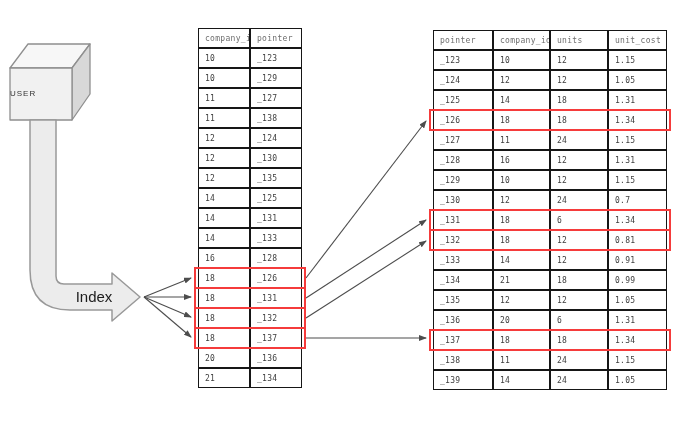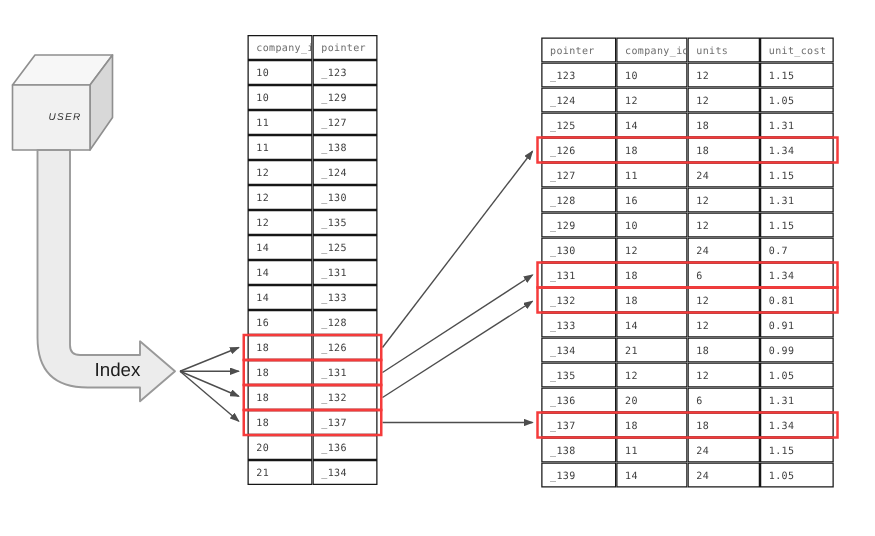--- a/index.html
+++ b/index.html
@@ -18,22 +18,22 @@
     display:flex;align-items:center;padding-left:6px;
     font-family:"DejaVu Sans Mono", monospace;font-size:8px;color:#3d3d3d;
     background:#ffffff;letter-spacing:0.3px;white-space:nowrap;overflow:hidden;
   }
   .thead .tcell{color:#6e6e6e;}
   .trow.hl::after{
     content:"";position:absolute;top:-1px;bottom:-1px;left:-4px;right:-4px;
     border:2px solid #f53b3b;z-index:4;pointer-events:none;
   }
   .user-label{
-    position:absolute;left:10px;top:89px;width:84px;text-align:center;
-    font-size:8px;letter-spacing:1px;color:#333;z-index:3;font-style:italic;
+    position:absolute;left:10px;top:89px;width:84px;text-align:left;
+    font-size:8px;letter-spacing:1px;color:#333;z-index:3;
   }
   .query-label{
     position:absolute;left:64px;top:288px;width:60px;text-align:center;
     font-size:15px;color:#1c1c1c;z-index:3;
   }
 </style>
 </head>
 <body>
 
 <div class="canvas">

